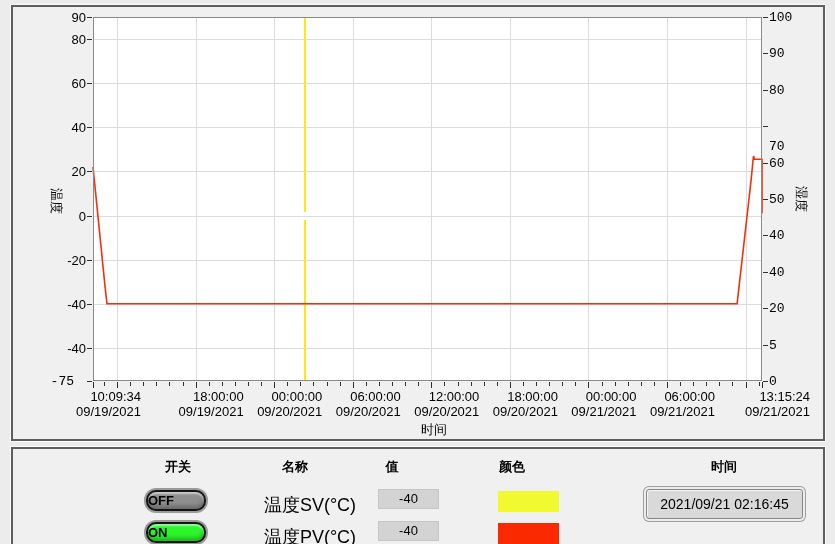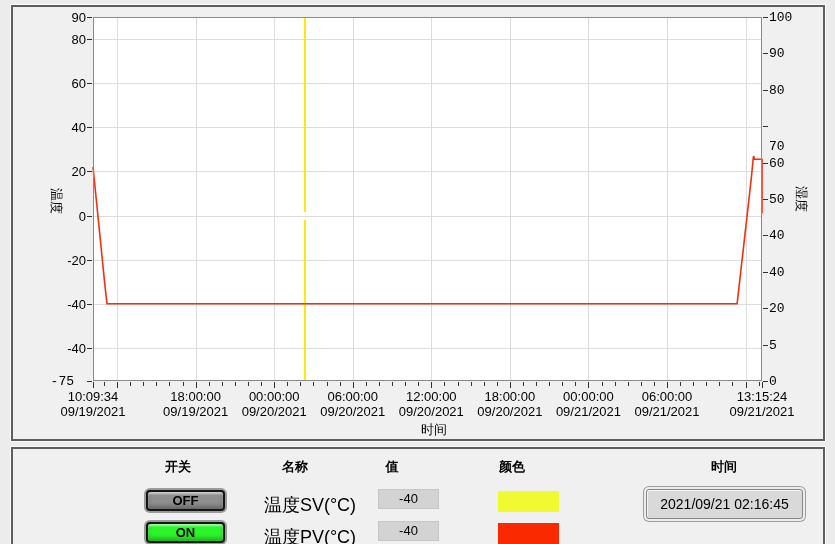--- a/index.html
+++ b/index.html
@@ -15,37 +15,37 @@
     background:#f0f0f0;
     border:2px solid #5e5e5e;
     box-shadow:0 0 0 1px #fbfbfb;
   }
   #chart-panel{left:11px;top:5px;width:814px;height:436px;}
   #table-panel{left:11px;top:447px;width:814px;height:110px;}
   #plot-svg{position:absolute;left:0;top:0;z-index:5;}
   .lbl{position:absolute;z-index:8;font-size:13px;line-height:15px;white-space:nowrap;}
   .ytick-l{width:44px;text-align:right;}
   .ytick-r{width:44px;text-align:left;font-family:Liberation Mono, monospace;}
-  .xtick{width:96px;text-align:center;}
+  .xtick{width:96px;text-align:right;}
   .axis-title{position:absolute;z-index:8;font-size:13px;white-space:nowrap;}
   .axis-title.rot{transform:rotate(90deg);transform-origin:center center;}
   
   .hdr{position:absolute;z-index:8;width:84px;text-align:center;font-size:13px;font-weight:bold;}
   .rowname{position:absolute;z-index:8;width:140px;text-align:center;font-size:18px;}
   .valbox{
     position:absolute;z-index:8;width:61px;height:20px;
     background:#d3d3d3;border:1px solid #c6c6c6;box-sizing:border-box;
     font-size:13px;line-height:18px;text-align:center;
   }
   .swatch{position:absolute;z-index:8;width:61px;height:21px;}
   .pill{
-    position:absolute;z-index:8;width:79px;height:21px;box-sizing:border-box;
-    border:2px solid #141414;border-radius:4px;
+    position:absolute;z-index:8;width:60px;height:21px;box-sizing:border-box;
+    border:2px solid #141414;border-radius:10px;
     box-shadow:0 0 0 2px #9b9b9b, inset 0 2px 2px rgba(255,255,255,.55), inset 0 -3px 4px rgba(0,0,0,.28);
-    font-size:13px;font-weight:bold;text-align:center;line-height:17px;
+    font-size:13px;font-weight:bold;text-align:left;line-height:17px;
     cursor:pointer;
   }
   .timebox{
     position:absolute;z-index:8;width:157px;height:30px;box-sizing:border-box;
     background:#d9d9d9;
     border:1px solid #878787;border-radius:3px;
     box-shadow:0 0 0 2px #ededed, 0 0 0 3px #9e9e9e, inset 1px 1px 0 #f4f4f4;
     font-size:14px;line-height:28px;text-align:center;
   }
 </style>

